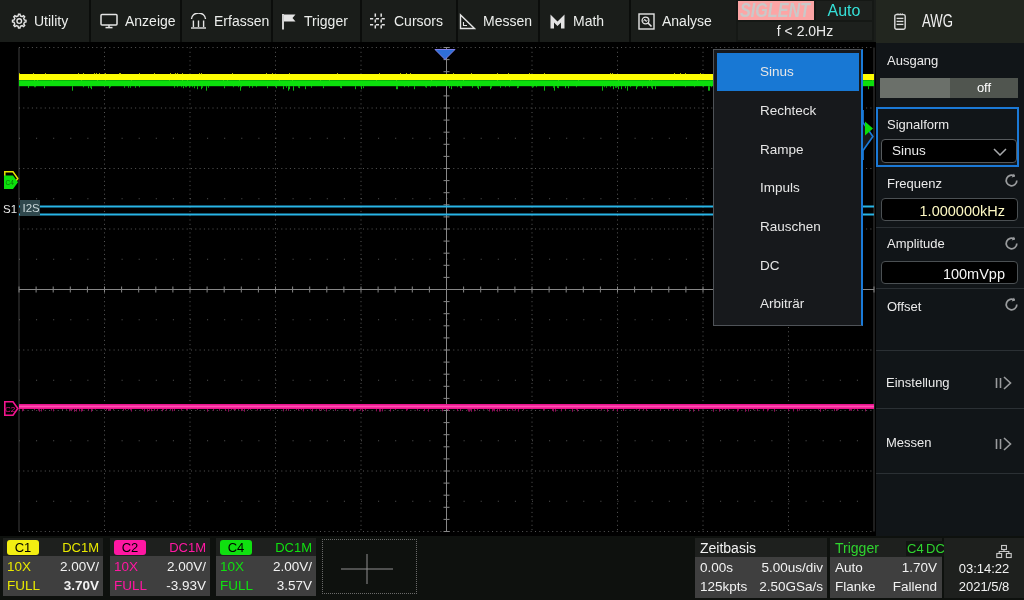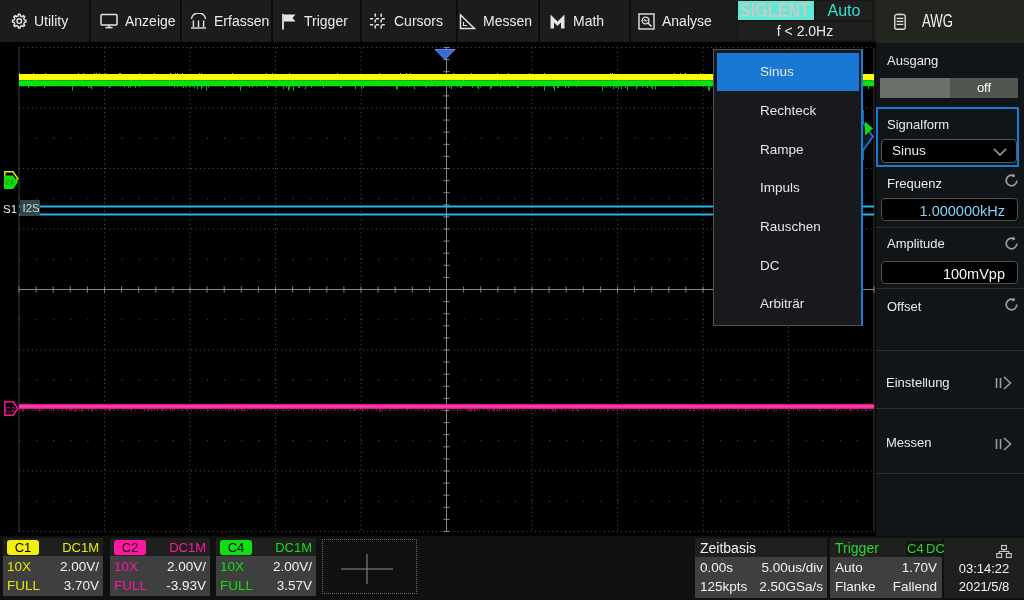--- a/index.html
+++ b/index.html
@@ -80,21 +80,21 @@
     <span>Analyse</span>
   </div>
   <div class="msep" style="left:89px"></div>
   <div class="msep" style="left:180px"></div>
   <div class="msep" style="left:271px"></div>
   <div class="msep" style="left:360px"></div>
   <div class="msep" style="left:456px"></div>
   <div class="msep" style="left:538px"></div>
   <div class="msep" style="left:629px"></div>
   <div id="siglent" style="position:absolute;left:736px;top:0;width:138px;height:42px;background:#151815;">
-    <div style="position:absolute;left:2px;top:1px;width:76px;height:19px;background:#5eead4;"><svg width="76" height="19">
+    <div style="position:absolute;left:2px;top:1px;width:76px;height:19px;background:#fca5a5;font-style:italic;"><svg width="76" height="19">
           <text x="2" y="16" textLength="70" lengthAdjust="spacingAndGlyphs" font-size="19.5" font-weight="bold" fill="#c9c9c9" font-family="Liberation Sans, sans-serif">SIGLENT</text>
         </svg></div>
     <div style="position:absolute;left:80px;top:1px;width:56px;height:19px;background:#1d201d;color:#35e0d8;font-size:16px;text-align:center;line-height:20px;">Auto</div>
     <div style="position:absolute;left:2px;top:22px;width:134px;height:18px;background:#1d201d;color:#ebebeb;font-size:14px;text-align:center;line-height:18px;">f &lt; 2.0Hz</div>
   </div>
   <div id="awghdr" style="position:absolute;left:876px;top:0;width:148px;height:43px;background:#22261f;color:#f0f0f0;font-size:15px;">
     <svg style="position:absolute;left:18px;top:13px" width="12" height="17" viewBox="0 0 12 17">
       <rect x="0.8" y="1.6" width="10.4" height="14.6" rx="1.6" fill="none" stroke="#dcdcdc" stroke-width="1.4"></rect>
       <path d="M2.5 1.6 L3.2 0.6 L4 1.6 L4.9 0.6 L5.7 1.6 L6.6 0.6 L7.4 1.6 L8.3 0.6 L9 1.6" fill="none" stroke="#dcdcdc" stroke-width="0.9"></path>
       <line x1="2.6" y1="5.4" x2="9.4" y2="5.4" stroke="#dcdcdc" stroke-width="1.3"></line>
@@ -720,21 +720,21 @@
           <path d="M1 1 L7 7 L13 1" fill="none" stroke="#a8aaac" stroke-width="1.5"></path>
         </svg>
     </div>
   </div>
 
   <div style="position:absolute;left:11px;top:133px;">Frequenz</div>
   <svg style="position:absolute;left:128px;top:130px;" width="15" height="15" viewBox="0 0 15 15">
       <path d="M12.8 7.5 a5.3 5.3 0 1 1 -2.2 -4.3" fill="none" stroke="#9a9c9e" stroke-width="1.7"></path>
       <path d="M10 0.4 L11 3.6 L7.6 4.4 Z" fill="#9a9c9e"></path>
     </svg>
-  <div style="position:absolute;left:5px;top:155px;width:137px;height:23px;background:#000;border:1px solid #4b5053;border-radius:4px;text-align:right;padding-right:12px;line-height:24px;font-size:14.5px;color:#7dd3fc;">1.000000kHz</div>
+  <div style="position:absolute;left:5px;top:155px;width:137px;height:23px;background:#000;border:1px solid #4b5053;border-radius:4px;text-align:right;padding-right:12px;line-height:24px;font-size:14.5px;color:#fef9c3;">1.000000kHz</div>
   <div style="position:absolute;left:0;top:184px;width:148px;height:1px;background:#2b3034;"></div>
 
   <div style="position:absolute;left:11px;top:193px;">Amplitude</div>
   <svg style="position:absolute;left:128px;top:193px;" width="15" height="15" viewBox="0 0 15 15">
       <path d="M12.8 7.5 a5.3 5.3 0 1 1 -2.2 -4.3" fill="none" stroke="#9a9c9e" stroke-width="1.7"></path>
       <path d="M10 0.4 L11 3.6 L7.6 4.4 Z" fill="#9a9c9e"></path>
     </svg>
   <div style="position:absolute;left:5px;top:218px;width:137px;height:23px;background:#000;border:1px solid #4b5053;border-radius:4px;text-align:right;padding-right:12px;line-height:24px;font-size:14.5px;color:#f5f5f5;">100mVpp</div>
   <div style="position:absolute;left:0;top:245px;width:148px;height:1px;background:#2b3034;"></div>
 
@@ -779,21 +779,21 @@
 
 <div class="abs" id="botbar" style="left:0;top:536px;width:1024px;height:64px;background:#0e110e;font-size:13.5px;color:#f2f2f2;">
 
   <div style="position:absolute;left:3px;top:2px;width:100px;height:58px;background:#1e201e;">
     <div style="position:absolute;left:0;top:18px;width:100px;height:40px;background:#3f3f3f;"></div>
     <div style="position:absolute;left:4px;top:2px;width:32px;height:15px;border-radius:3px;background:#f2ee12;color:#000;font-size:13px;text-align:center;line-height:15px;">C1</div>
     <div style="position:absolute;right:4px;top:2px;font-size:13px;color:#e8e800;">DC1M</div>
     <div style="position:absolute;left:4px;top:21px;color:#e8e800;">10X</div>
     <div style="position:absolute;right:4px;top:21px;">2.00V/</div>
     <div style="position:absolute;left:4px;top:40px;color:#e8e800;">FULL</div>
-    <div style="position:absolute;right:4px;top:40px;">3.70V</div>
+    <div style="position:absolute;right:4px;top:40px;font-weight:bold;">3.70V</div>
   </div>
 
   <div style="position:absolute;left:110px;top:2px;width:100px;height:58px;background:#1e201e;">
     <div style="position:absolute;left:0;top:18px;width:100px;height:40px;background:#3f3f3f;"></div>
     <div style="position:absolute;left:4px;top:2px;width:32px;height:15px;border-radius:3px;background:#ff17a2;color:#000;font-size:13px;text-align:center;line-height:15px;">C2</div>
     <div style="position:absolute;right:4px;top:2px;font-size:13px;color:#ff17a2;">DC1M</div>
     <div style="position:absolute;left:4px;top:21px;color:#ff17a2;">10X</div>
     <div style="position:absolute;right:4px;top:21px;">2.00V/</div>
     <div style="position:absolute;left:4px;top:40px;color:#ff17a2;">FULL</div>
     <div style="position:absolute;right:4px;top:40px;">-3.93V</div>

